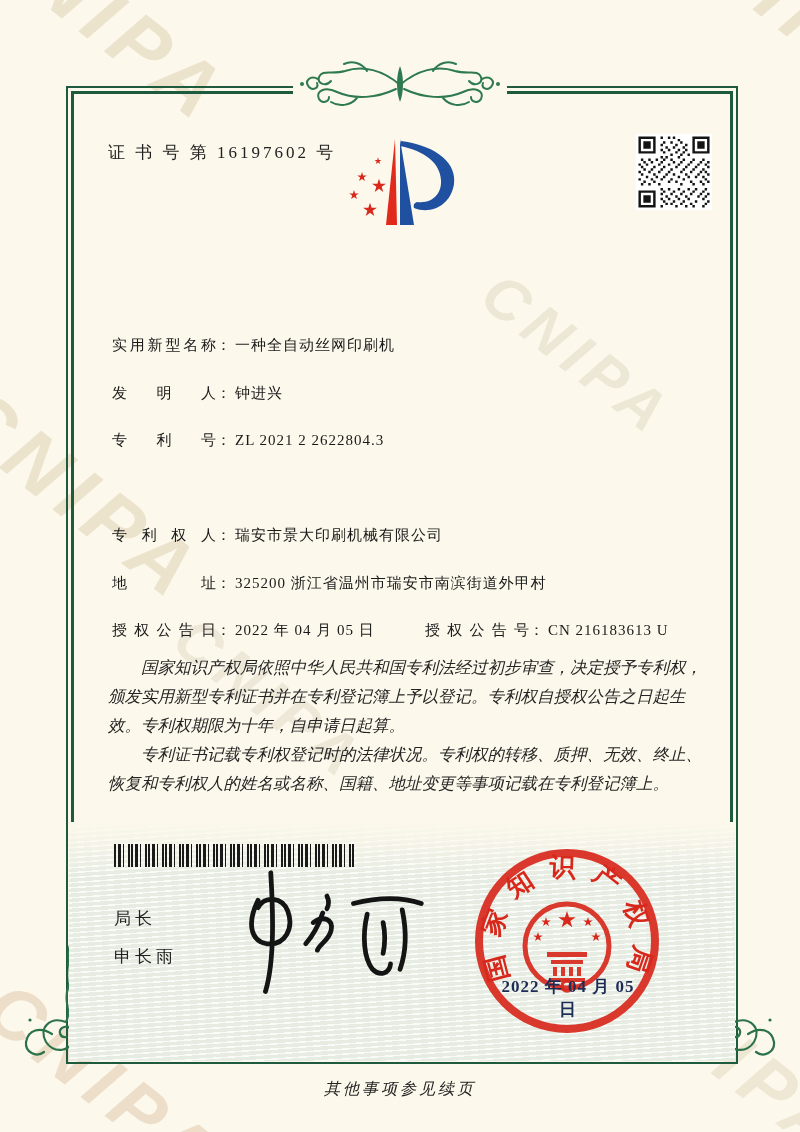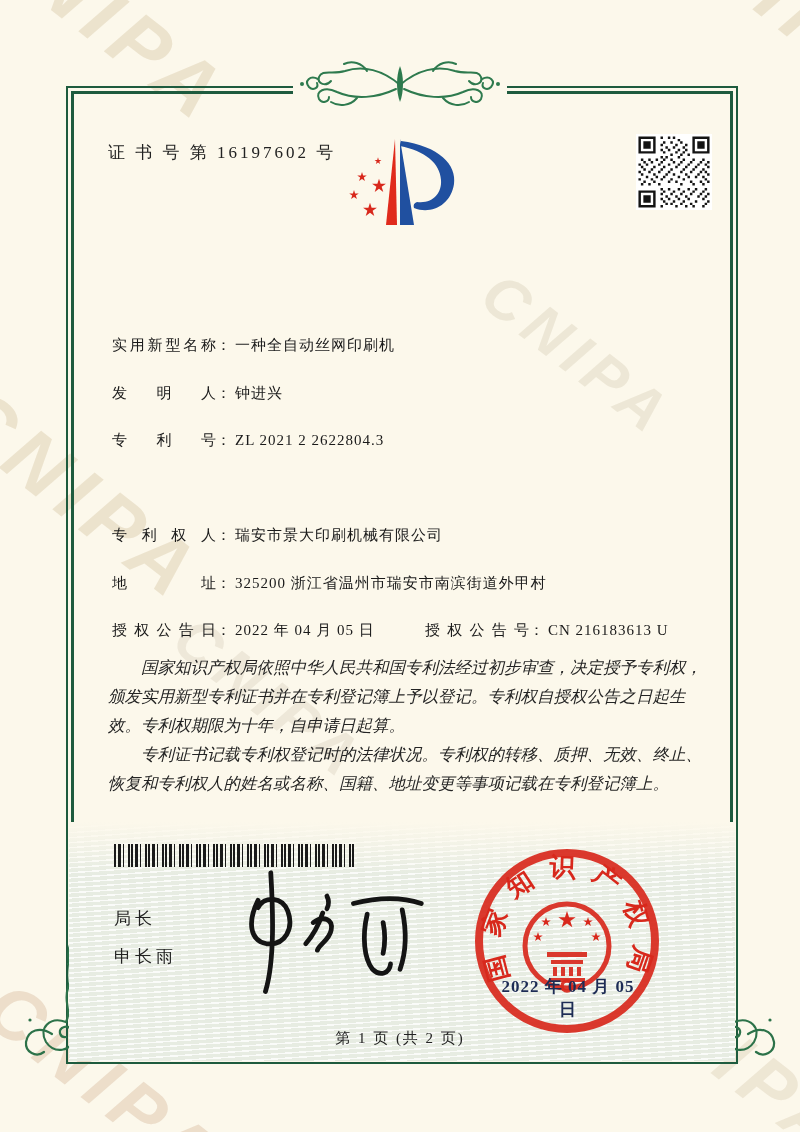--- a/index.html
+++ b/index.html
@@ -212,15 +212,15 @@
       <use href="#star" x="68.5" y="70.5" width="11" height="11"></use>
       <use href="#star" x="60.5" y="85.5" width="11" height="11"></use>
       <use href="#star" x="110.5" y="70.5" width="11" height="11"></use>
       <use href="#star" x="118.5" y="85.5" width="11" height="11"></use>
       <path fill="#d8281c" opacity="0.92" d="M75 106h40v5H75zM79 114h32v4H79zM81 121h4v9h-4zM89 121h4v9h-4zM97 121h4v9h-4zM105 121h4v9h-4zM77 132h36v4H77z"></path>
       <circle cx="95" cy="140" r="5" fill="none" stroke="#d8281c" stroke-width="3.5" opacity="0.92"></circle>
     </g>
   </svg>
   <div class="seal-date">2022 年 04 月 05 日</div>
 
-  <div class="pageinfo">第 1 页 (共 2 页)</div>
+  <div class="note">其他事项参见续页</div>
 
 </div>
 
 </body></html>

